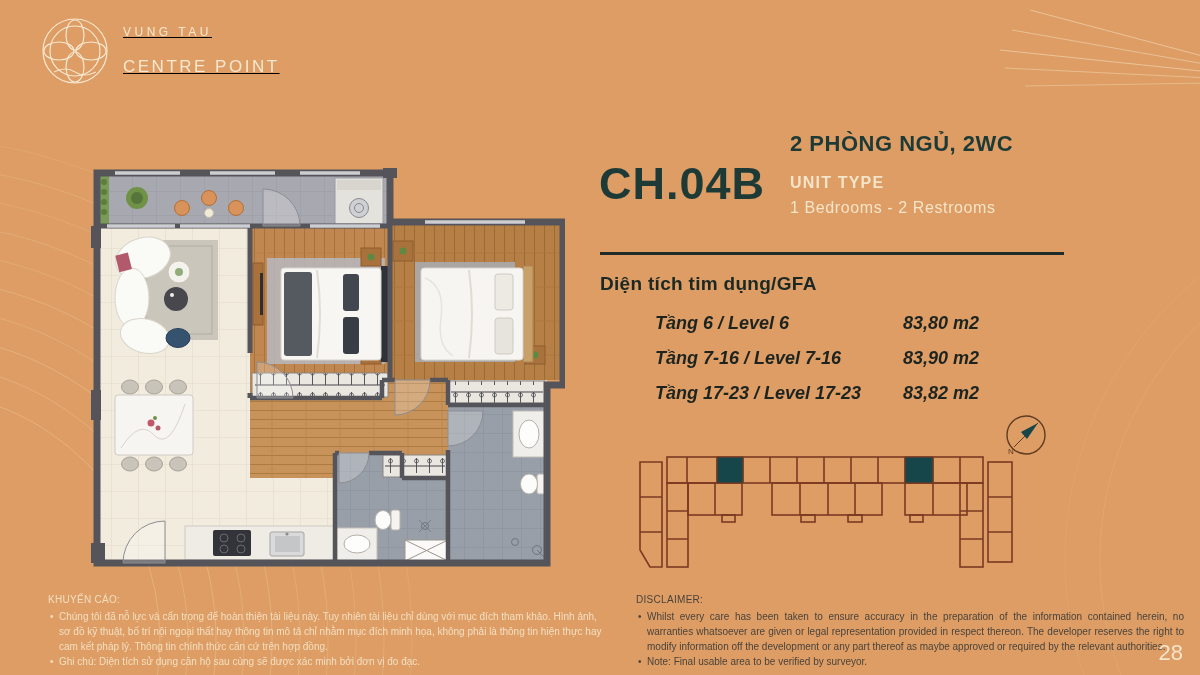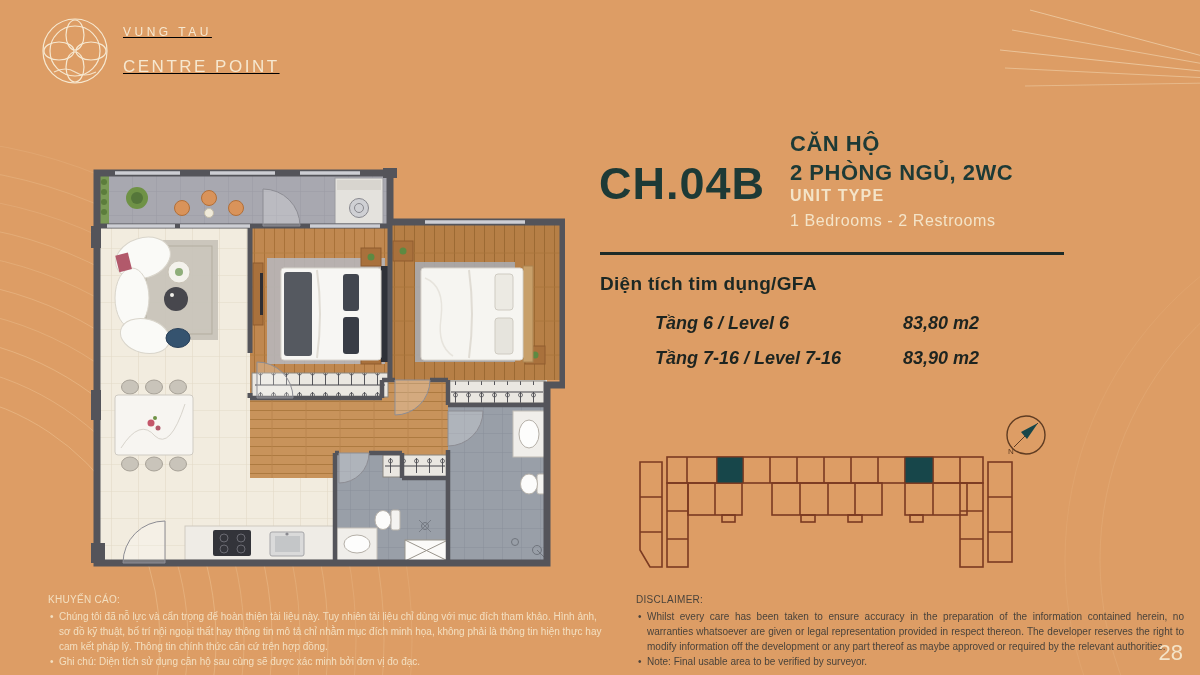--- a/index.html
+++ b/index.html
@@ -9,21 +9,21 @@
   .z{z-index:2;position:absolute;}
   
   .logo{left:40px;top:16px;display:flex;align-items:center;gap:13px;text-decoration:underline;}
   .logo-text{display:flex;flex-direction:column;}
   .logo-l1{font-size:12px;letter-spacing:3.5px;color:#f6e8d0;}
   .logo-l2{font-size:17px;letter-spacing:2.5px;color:#f6e8d0;margin-top:18px;}
   
   .unit-code{left:599px;top:158px;font-size:45px;font-weight:700;color:#1d3a36;letter-spacing:1px;}
   .unit-sub{left:790px;top:130px;}
   .vi1,.vi2{font-size:22px;font-weight:700;color:#1d3a36;letter-spacing:.5px;line-height:1.3;}
-  .type-label{font-size:16px;font-weight:700;color:#f4e4c8;letter-spacing:1.2px;}
+  .type-label{margin-top:15px;font-size:16px;font-weight:700;color:#f4e4c8;letter-spacing:1.2px;}
   .type-value{margin-top:7px;font-size:16px;color:#f4e4c8;letter-spacing:.6px;}
   .divider{left:600px;top:252px;width:464px;height:3px;background:#1e2b27;}
   .area-heading{left:600px;top:273px;font-size:19px;font-weight:700;color:#1c2824;letter-spacing:.3px;}
   .area-table{left:655px;top:313px;width:332px;}
   .area-row{display:flex;margin-bottom:14px;font-style:italic;font-weight:700;font-size:18px;color:#1d2420;}
   .area-row .lbl{width:248px;}
   
   .advisory{left:48px;top:592px;width:558px;color:#f3dfc0;font-size:10px;line-height:1.5;}
   .advisory-head,.disclaimer-head{margin-bottom:2px;letter-spacing:.3px;}
   .note-list{margin:0;padding:0;list-style:none;}
@@ -78,36 +78,39 @@
       </g>
     </svg>
     <div class="logo-text">
       <span class="logo-l1">VUNG TAU</span>
       <span class="logo-l2">CENTRE POINT</span>
     </div>
   </div>
 
   <div class="unit-code z">CH.04B</div>
   <div class="unit-sub z">
-    <div class="vi1">CĂN HỘ</div>
     <div class="vi2">2 PHÒNG NGỦ, 2WC</div>
     <div class="type-label">UNIT TYPE</div>
     <div class="type-value">1 Bedrooms - 2 Restrooms</div>
   </div>
   <div class="divider z"></div>
 
   <div class="area-heading z">Diện tích tim dụng/GFA</div>
   <div class="area-table z">
     <div class="area-row">
       <span class="lbl">Tầng 6 / Level 6</span>
       <span class="val">83,80 m2</span>
     </div>
     <div class="area-row">
       <span class="lbl">Tầng 7-16 / Level 7-16</span>
       <span class="val">83,90 m2</span>
+    </div>
+    <div class="area-row">
+      <span class="lbl">Tầng 17-23 / Level 17-23</span>
+      <span class="val">83,82 m2</span>
     </div>
   </div>
 
   <div class="floorplan z">
     <svg width="480" height="405" viewBox="0 0 480 405">
       <defs>
         <pattern id="tile" width="27" height="27" patternUnits="userSpaceOnUse">
           <rect width="27" height="27" fill="#f2ecdf"></rect>
           <path d="M27,0 V27 M0,27 H27" stroke="#e3dac8" stroke-width="1.2" fill="none"></path>
         </pattern>

